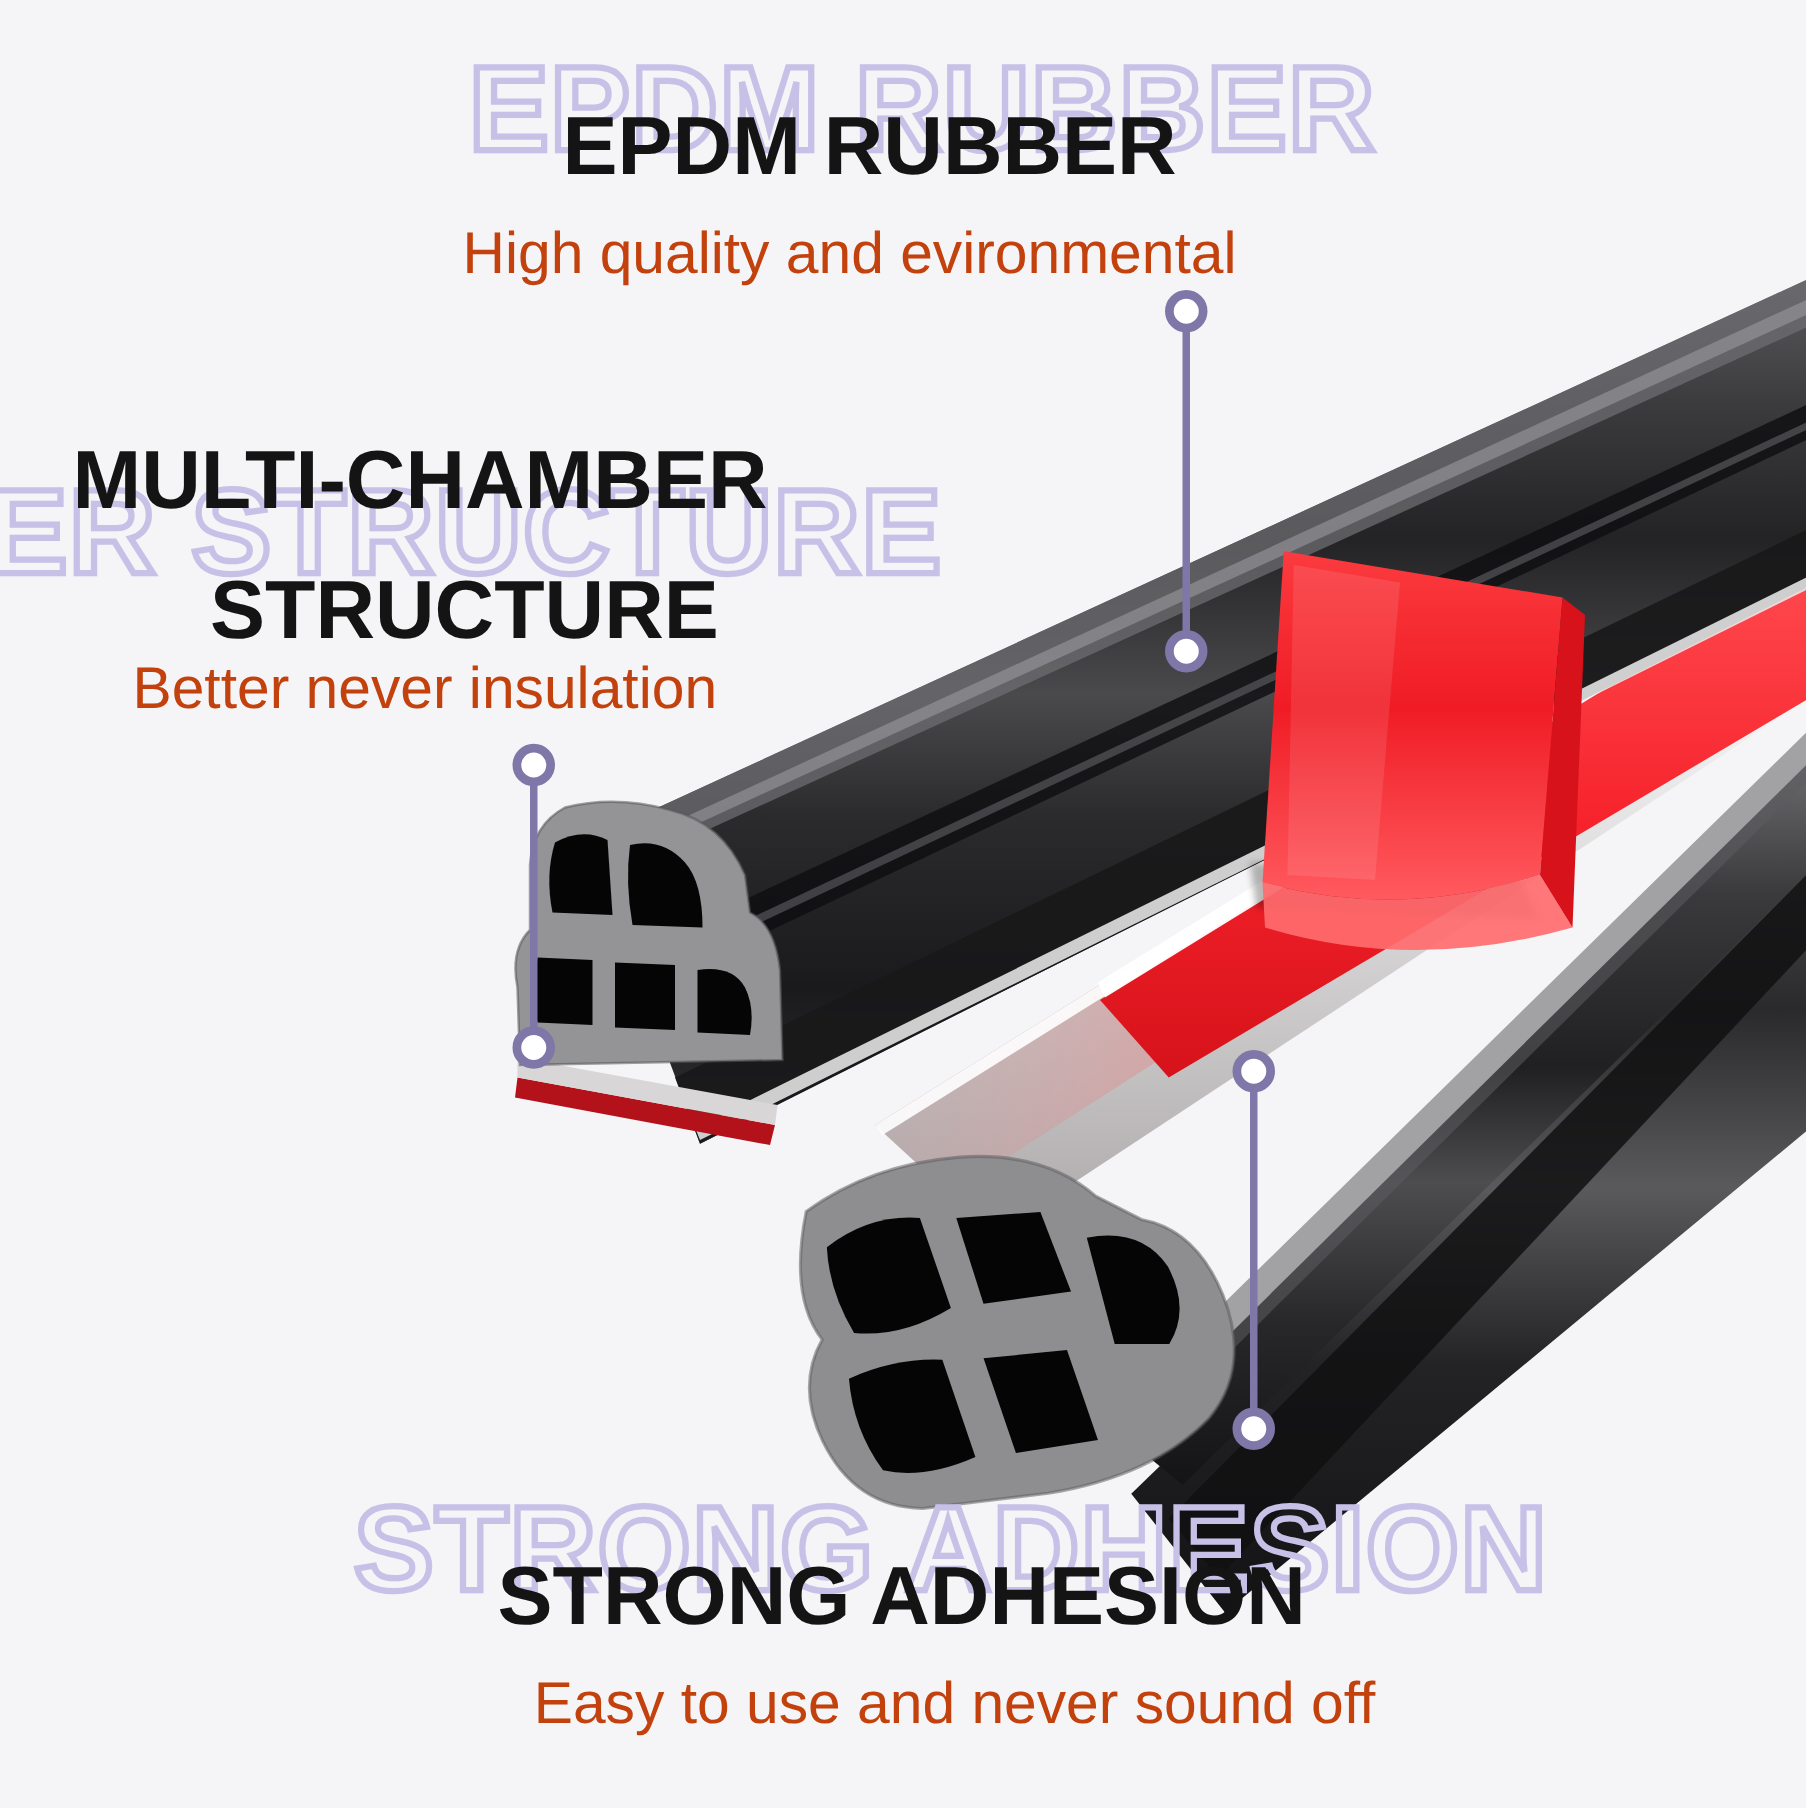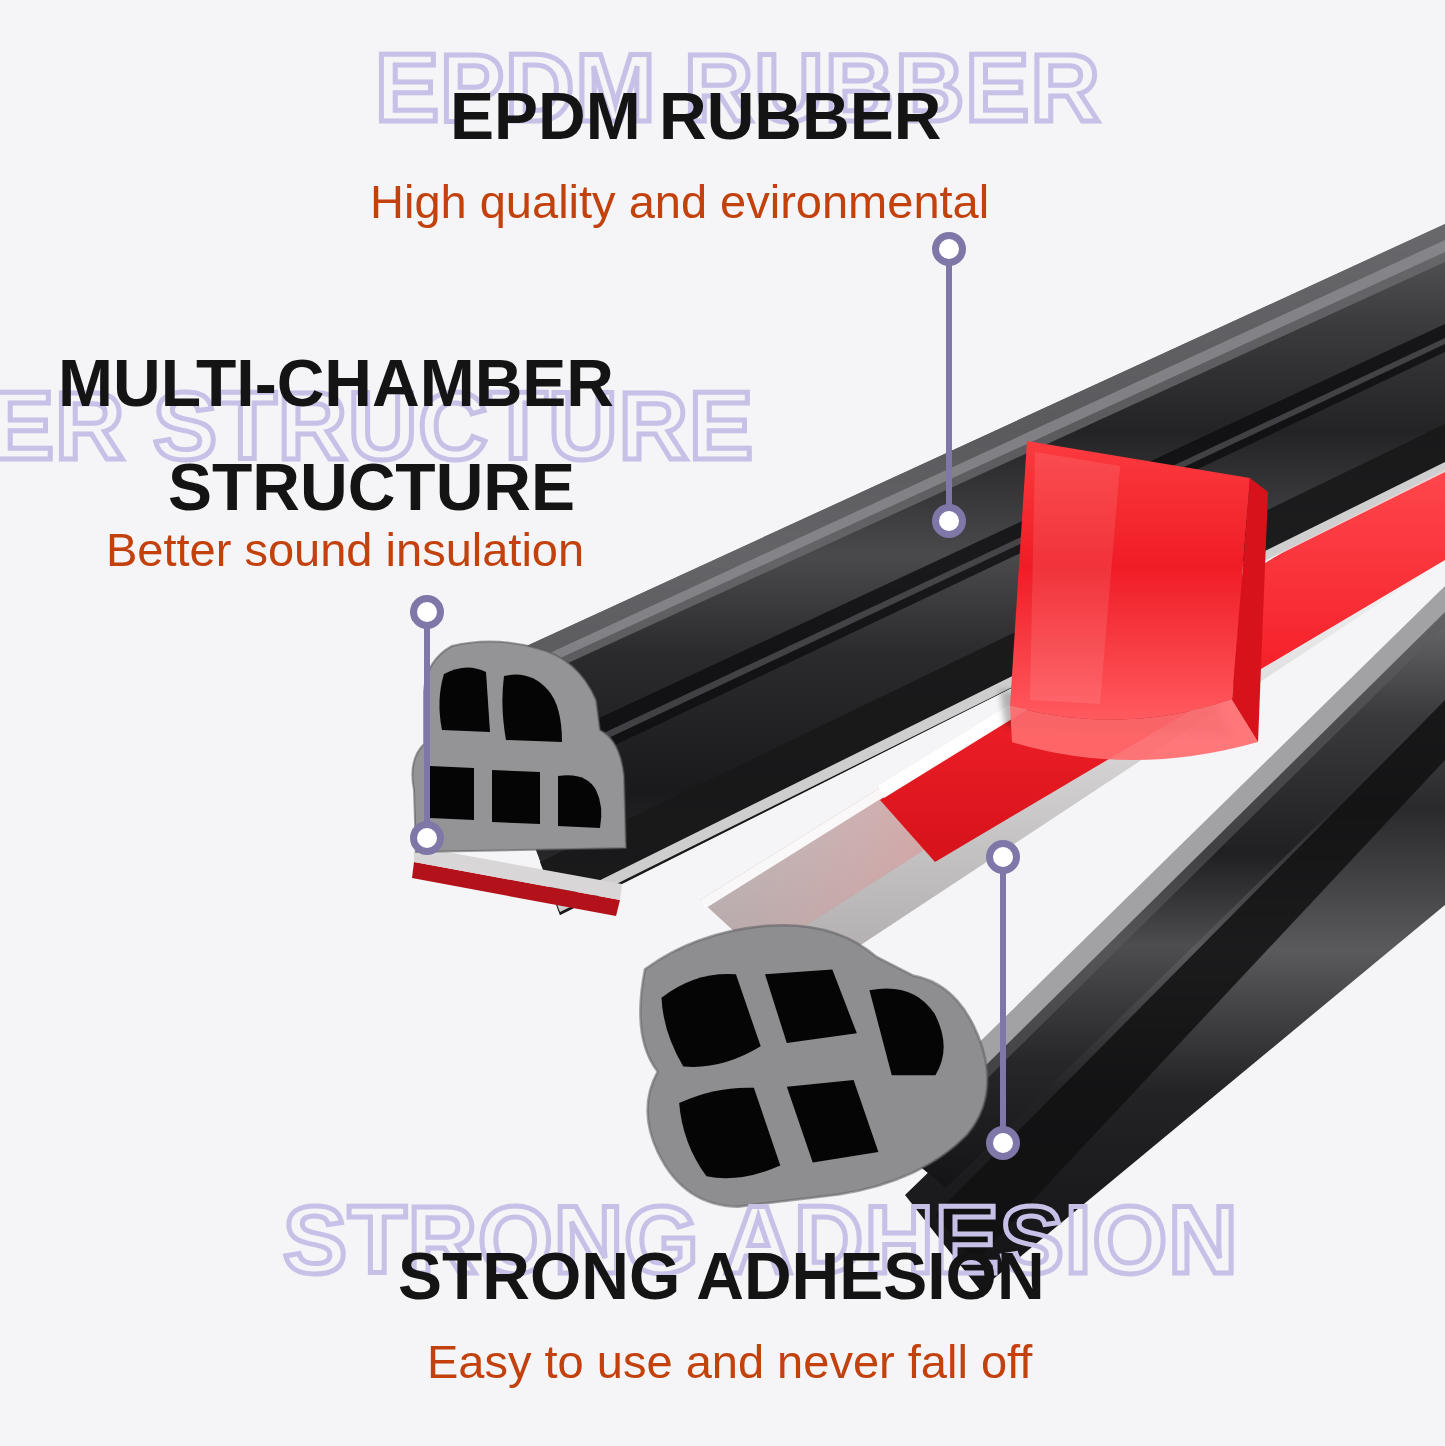--- a/index.html
+++ b/index.html
@@ -282,21 +282,21 @@
   </div>
 
   <div>
     <div class="headline" style="left:450px;top:83px;font-size:66px;">EPDM RUBBER</div>
     <div class="sub" style="left:370px;top:178px;font-size:47px;">High quality and evironmental</div>
   </div>
 
   <div>
     <div class="headline" style="left:58px;top:350px;font-size:66px;text-align:center;">MULTI-CHAMBER</div>
     <div class="headline" style="left:168px;top:434px;font-size:66px;margin-top:20px;">STRUCTURE</div>
-    <div class="sub" style="left:106px;top:526px;font-size:47px;">Better sound insulation</div>
+    <div class="sub" style="left:106px;top:526px;font-size:47px;">Better never insulation</div>
   </div>
 
   <div>
     <div class="headline" style="left:398px;top:1243px;font-size:66px;">STRONG ADHESION</div>
-    <div class="sub" style="left:427px;top:1338px;font-size:47px;">Easy to use and never fall off</div>
+    <div class="sub" style="left:427px;top:1338px;font-size:47px;">Easy to use and never sound off</div>
   </div>
 
 </div>
 
 </body></html>

